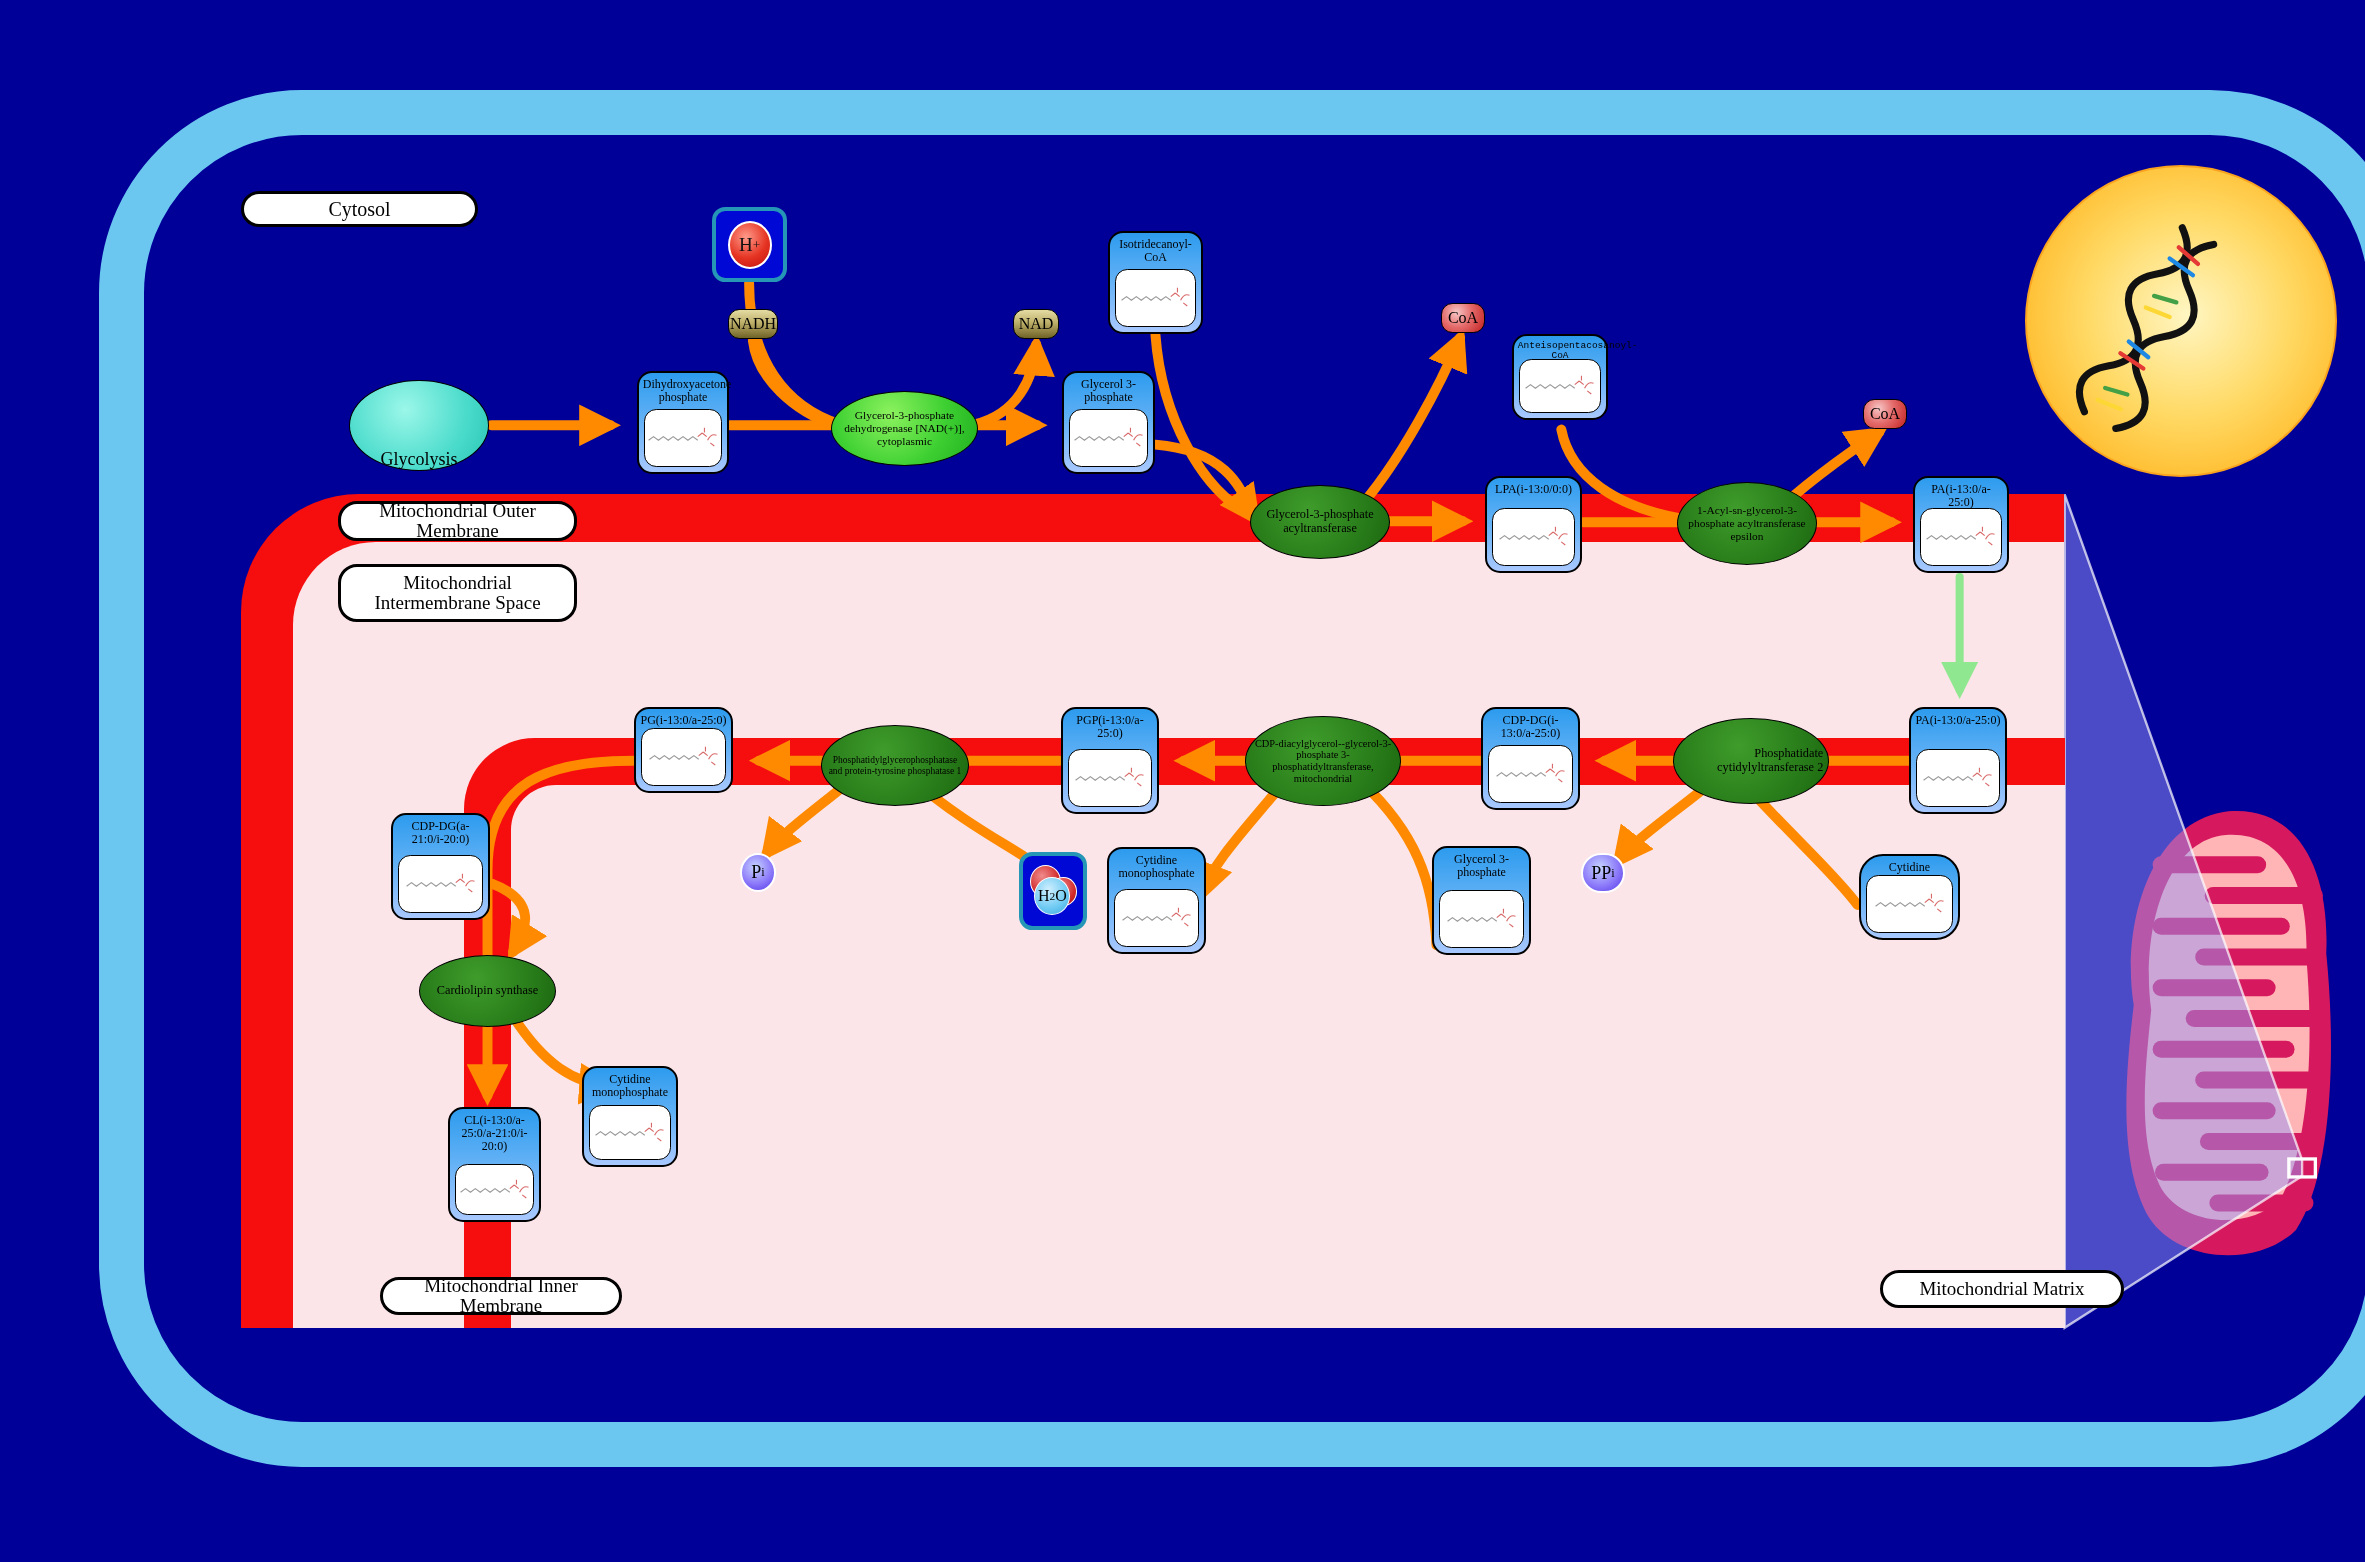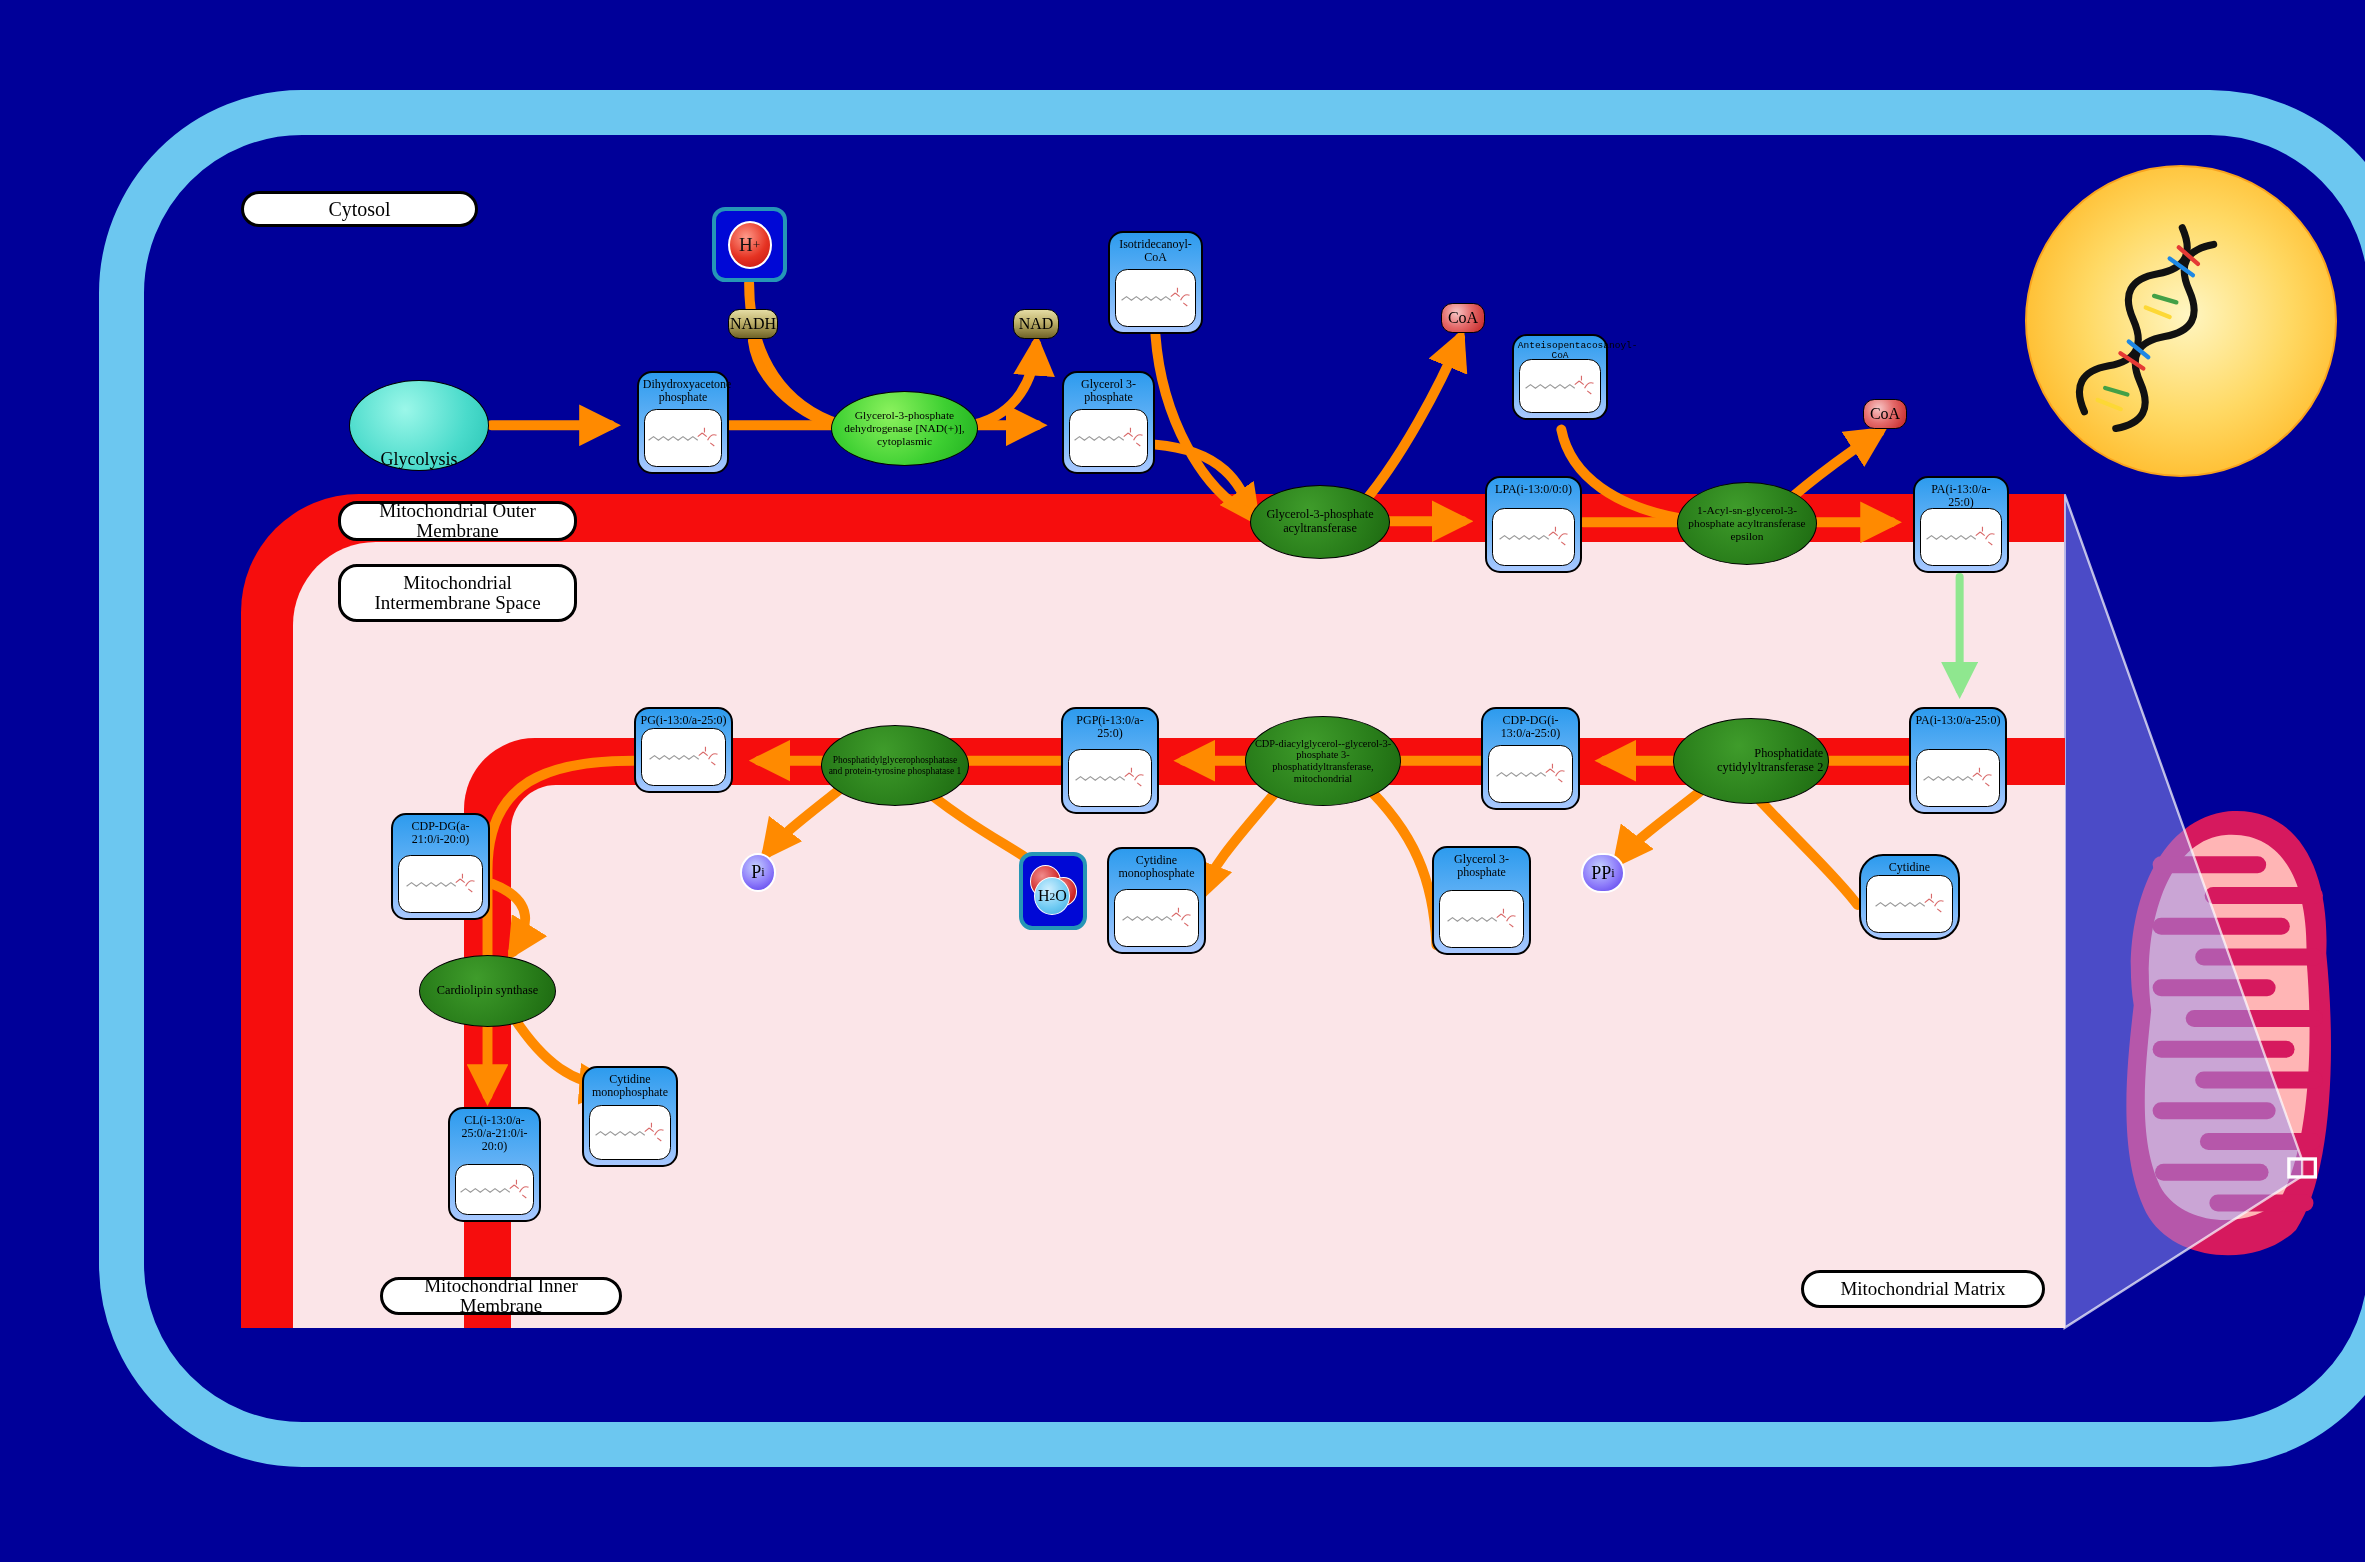--- a/index.html
+++ b/index.html
@@ -163,21 +163,21 @@
   </div>
   <div class="rlabel" style="left:338px;top:501px;width:239px;height:40px;font-size:19px;">
     <span>Mitochondrial Outer Membrane</span>
   </div>
   <div class="rlabel" style="left:338px;top:564px;width:239px;height:58px;font-size:19px;">
     <span>Mitochondrial Intermembrane Space</span>
   </div>
   <div class="rlabel" style="left:380px;top:1277px;width:242px;height:38px;font-size:19px;">
     <span>Mitochondrial Inner Membrane</span>
   </div>
-  <div class="rlabel" style="left:1801px;top:1270px;width:244px;height:38px;font-size:19px;">
+  <div class="rlabel" style="left:1880px;top:1270px;width:244px;height:38px;font-size:19px;">
     <span>Mitochondrial Matrix</span>
   </div>
 
   <div class="proc" style="left:349px;top:380px;width:140px;height:91px;">
     <span>Glycolysis</span>
   </div>
 
   <div class="mbox" style="left:637px;top:371px;width:92px;height:103px;">
     <div class="mtitle">Dihydroxyacetone phosphate</div>
     <div class="mcard">

